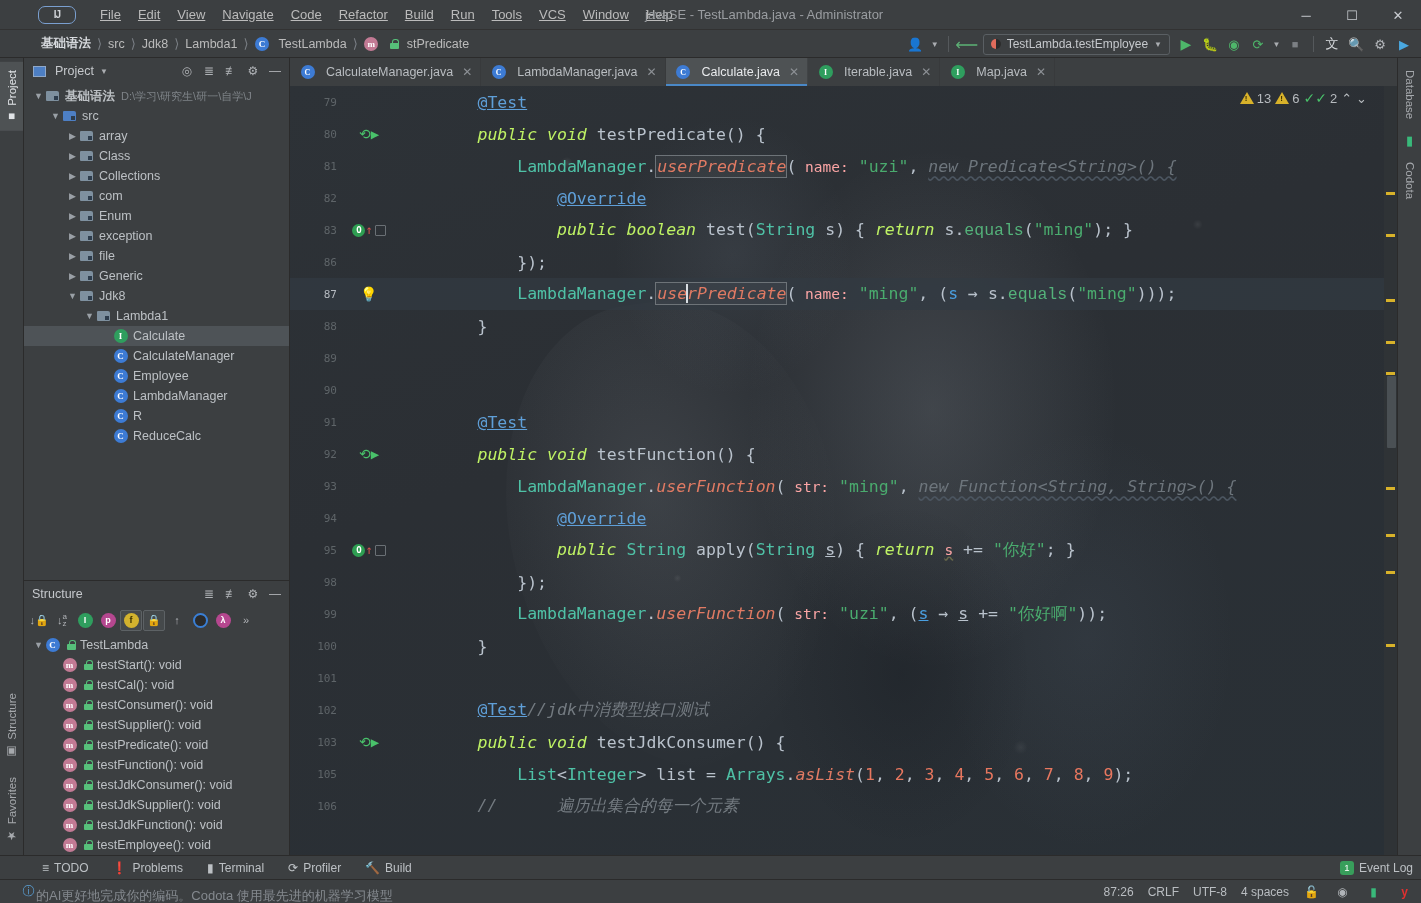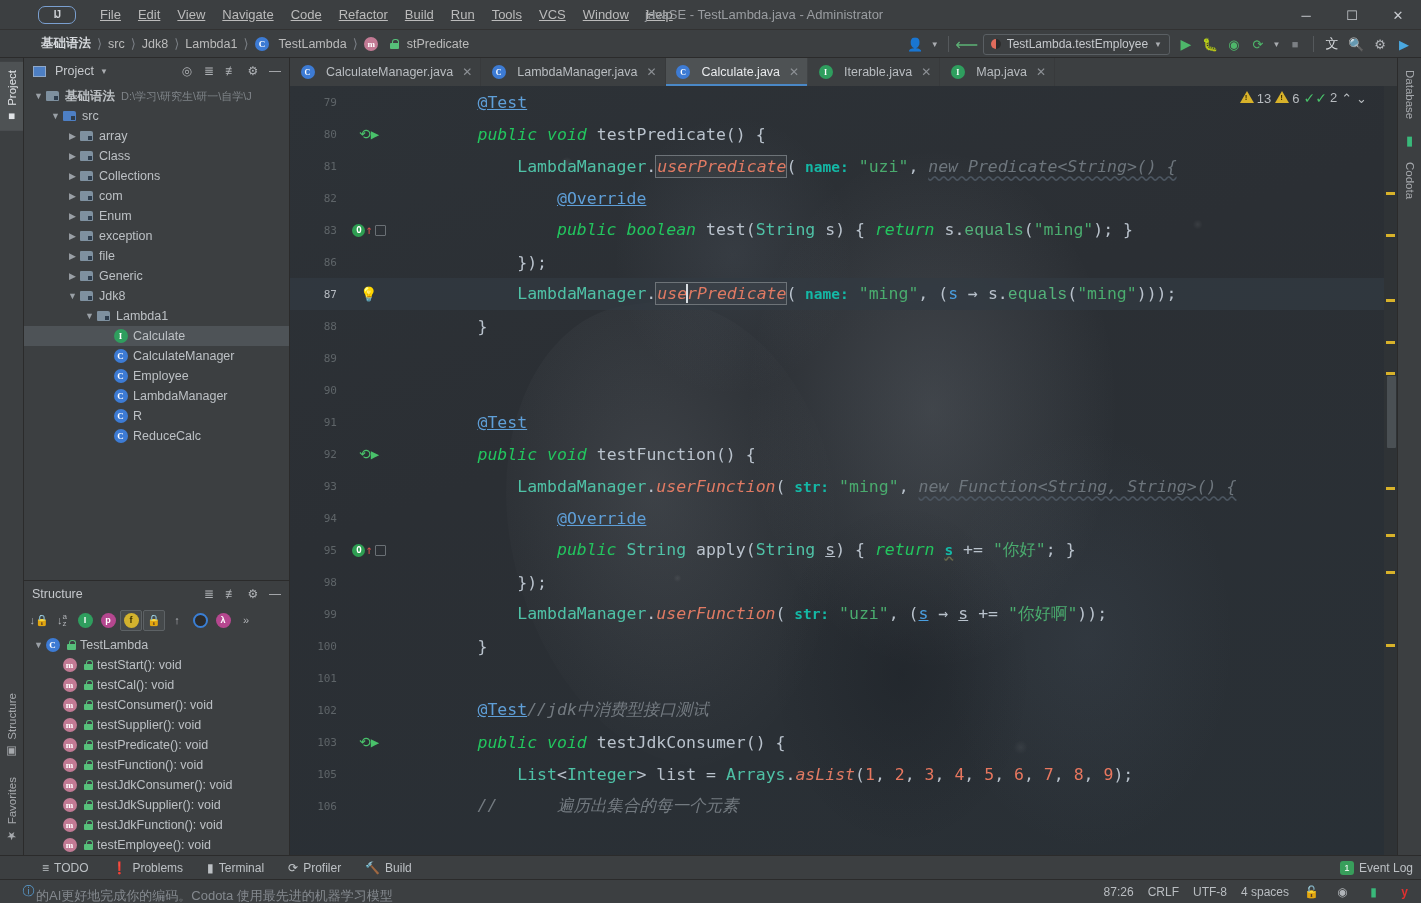--- a/index.html
+++ b/index.html
@@ -229,29 +229,29 @@
   .ln {
     width: 58px; flex: 0 0 58px; text-align: right; padding-right: 11px;
     color: #5e6468; font-size: 11px; font-family: "DejaVu Sans Mono", monospace;
   }
   .code-line.cur .ln { color: #b5bac0; }
   .gut {
     width: 42px; flex: 0 0 42px; display: flex; align-items: center;
     justify-content: center; gap: 2px; position: relative;
   }
   .codetxt { flex: 1 1 auto; padding-left: 8px; }
-  .kwb  { color: #22c55e; font-style: italic; }
+  .kwb  { color: #bef264; font-style: italic; }
   .kwp  { color: #4a9fe0; }
   .anno { color: #5f9fd8; text-decoration: underline; }
   .str  { color: #4aab6e; }
   .num  { color: #e8775f; }
   .cls  { color: #4fc1a6; }
   .mth  { color: #e07a63; font-style: italic; }
   .id   { color: #b9c2cc; }
-  .hint { color: #14b8a6; font-size: 14.5px; font-weight: bold; }
+  .hint { color: #fca5a5; font-size: 14.5px; }
   .cmt  { color: #737a80; font-style: italic; }
   .punc { color: #b9c2cc; }
   .grn  { color: #54b27a; font-family: Liberation Mono, monospace; }
   .ghost { color: #6d757c; font-style: italic; }
   .uline { text-decoration: underline; text-decoration-color: #6d757c; }
   .wavy { text-decoration: underline wavy #4b5560; text-underline-offset: 4px; }
   .idbox {
     border: 1px solid #6d7378; background: rgba(255,255,255,0.035);
     padding: 1px 0 1px 1px; margin: 0 -1px;
   }
@@ -269,21 +269,21 @@
   .arrow-up { color: #d9534f; font-size: 12px; margin-left: -2px;}
   .fold-box {
     width: 11px; height: 11px; border: 1px solid #6a7075; border-radius: 1px;
   }
 
   
   .inspect {
     position: absolute; right: 30px; top: 4px; display: flex;
     align-items: center; gap: 4px; font-size: 13px; color: #b7bbbf; z-index: 5;
   }
-  .ins-item { display: flex; gap: 3px; }
+  .ins-item { display: flex; align-items: center; gap: 3px; }
   .warn-tri {
     width: 0; height: 0; border-left: 7px solid transparent; border-right: 7px solid transparent;
     border-bottom: 12px solid #d8b22a; position: relative;
   }
   .warn-tri::after {
     content:'!'; position:absolute; left:-2px; top:2px; color:#3c3000;
     font-size:8px; font-weight:bold; font-family:"Liberation Sans",sans-serif;
   }
   .check-mk { color: #49c16a; font-size: 14px; }
 

